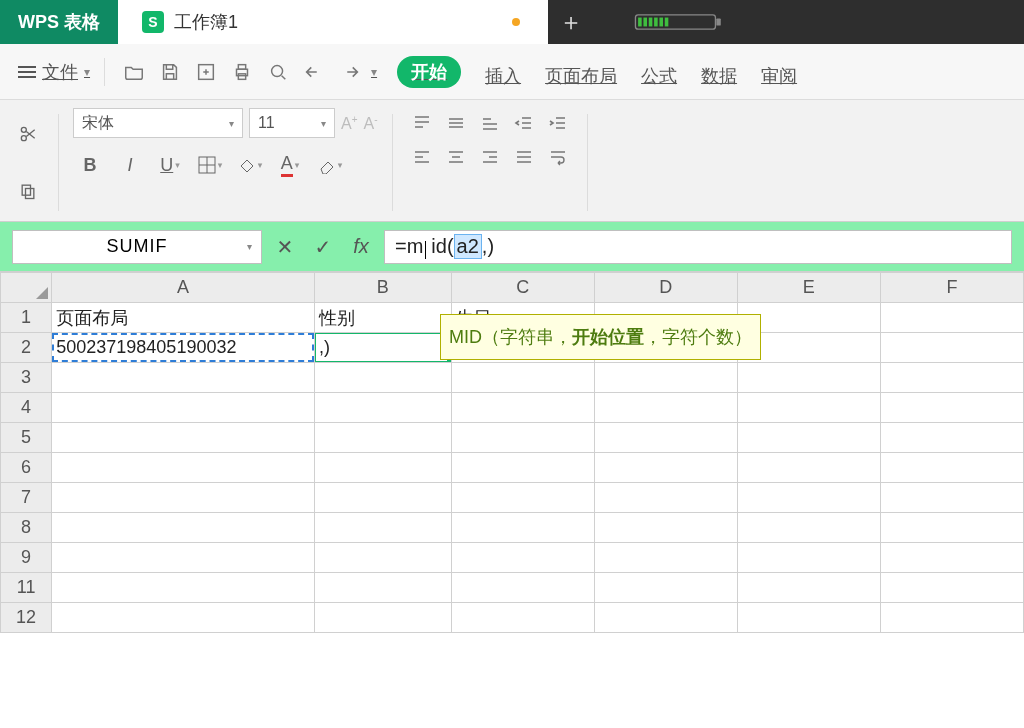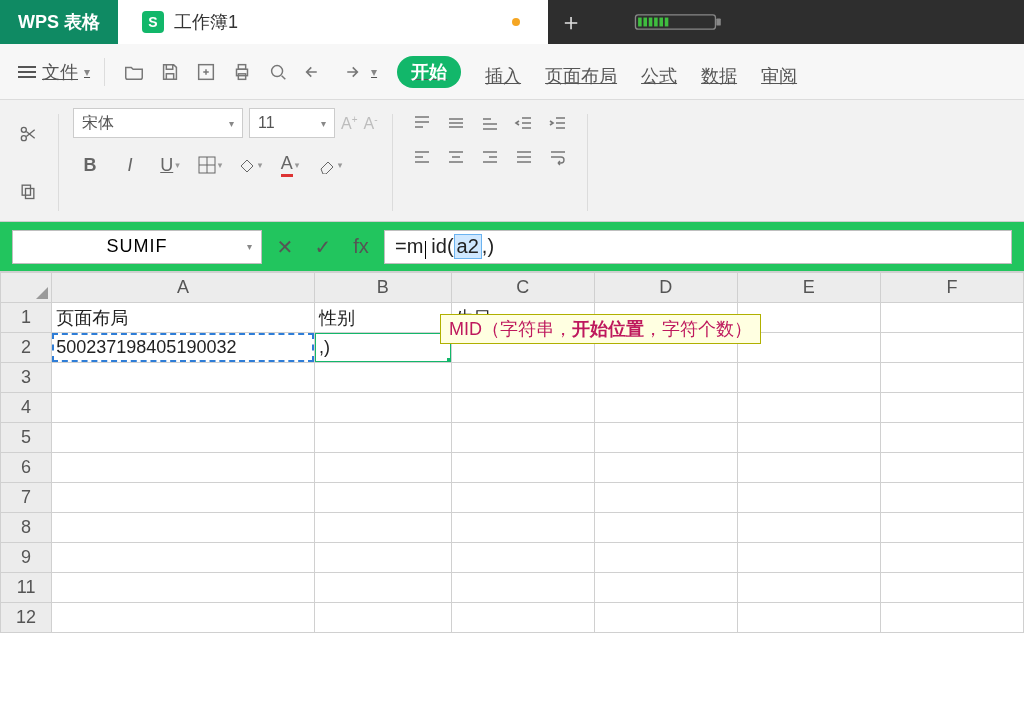--- a/index.html
+++ b/index.html
@@ -73,51 +73,51 @@
   .fmt-icons { display:flex; gap:6px; margin-top:8px; }
   .fmt-icons .fi { width:34px; height:30px; display:flex; align-items:center; justify-content:center;
                    color:#666; font-size:18px; border-radius:3px; }
   .fi .chev { font-size:9px; margin-left:2px; color:#999; }
   .align-grid { display:grid; grid-template-columns:repeat(5,30px); grid-template-rows:30px 30px; gap:4px; }
   .align-grid .ai { display:flex; align-items:center; justify-content:center; color:#777; }
   .align-grid .ai svg { width:20px; height:20px; }
 
   
   .formulabar {
-    height: 50px; background:#22c55e; border-bottom:1px solid #cfcfcf;
+    height: 50px; background:#86efac; border-bottom:1px solid #cfcfcf;
     display:flex; align-items:center; padding:8px 12px; gap:8px;
   }
   .namebox {
     width:250px; height:34px; border:1px solid #bfbfbf; background:#fff;
     display:flex; align-items:center; justify-content:center;
     font-family: "Courier New", monospace; font-size:18px; letter-spacing:1px;
     position:relative;
   }
   .namebox .chev { position:absolute; right:8px; font-size:10px; color:#888; }
   .fb-btn { width:30px; height:30px; display:flex; align-items:center; justify-content:center;
             color:#555; font-size:20px; }
-  .fx-label { font-family:"Times New Roman",serif; font-size:20px; color:#555; }
+  .fx-label { font-style:italic; font-family:"Times New Roman",serif; font-size:20px; color:#555; }
   .formula-input {
     flex:1; height:34px; border:1px solid #bfbfbf; background:#fff;
     display:flex; align-items:center; padding:0 10px;
     font-family:"Courier New", monospace; font-size:20px; color:#222;
   }
   .formula-input .ref { background:#cfe8ff; border:1px solid #6bb3f0; padding:0 2px; }
   .formula-input .caret {
     display:inline-block; width:8px; height:18px; position:relative; top:3px;
   }
   .formula-input .caret::after{
     content:""; position:absolute; left:2px; top:0; width:1px; height:18px; background:#000;
   }
 
   
   .tooltip {
     position:absolute; left:440px; top:314px;
-    background:#ffffe1; border:1px solid #b0b000; padding:2px 8px;
-    font-size:18px; color:#be185d; font-family:"SimSun","Courier New",monospace;
+    background:#ffffe1; border:1px solid #b0b000; padding:10px 8px;
+    font-size:18px; color:#4d7c0f; font-family:"SimSun","Courier New",monospace;
     z-index:50;
   }
   .tooltip b { font-weight:700; }
 
   
   .grid-wrap { position:relative; background:#fff; height: calc(728px - 44px - 56px - 122px - 50px); }
   table.sheet { border-collapse:collapse; table-layout:fixed; width:1024px; }
   table.sheet th, table.sheet td {
     border:1px solid #d0d0d0; height:30px; font-size:18px; color:#222;
     padding:0 4px; overflow:hidden; white-space:nowrap;

